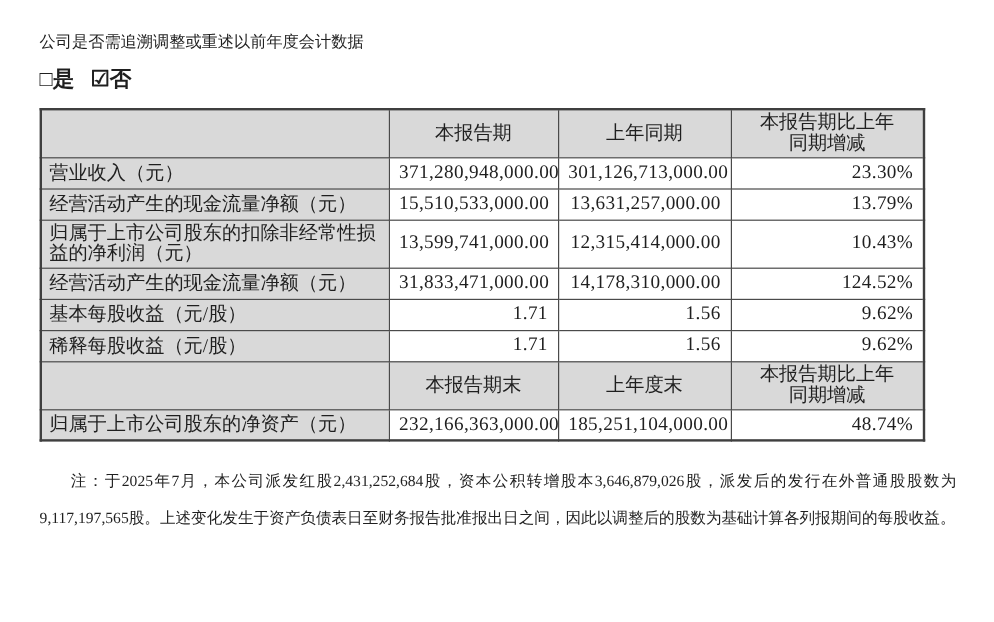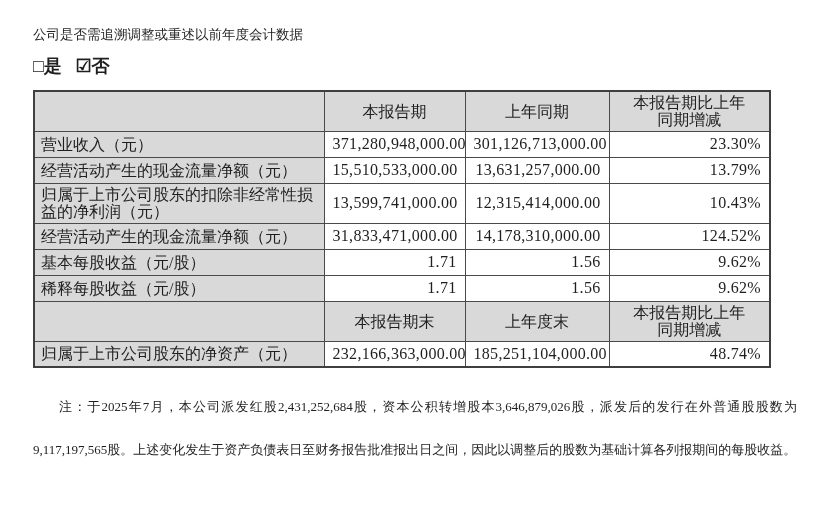--- a/index.html
+++ b/index.html
@@ -52,21 +52,21 @@
     background:#ffffff;
     text-align:right;
     padding:2px 8px;
     letter-spacing:0.3px;
     white-space:nowrap;
   }
   .note{
     margin:17px 0 0 0;
     width:764px;
     font-size:13px;
-    line-height:43px;
+    line-height:31px;
     text-align:justify;
     text-indent:2em;
     word-break:break-word;
   }
 </style>
 </head>
 <body>
 
 <div class="page">
 

